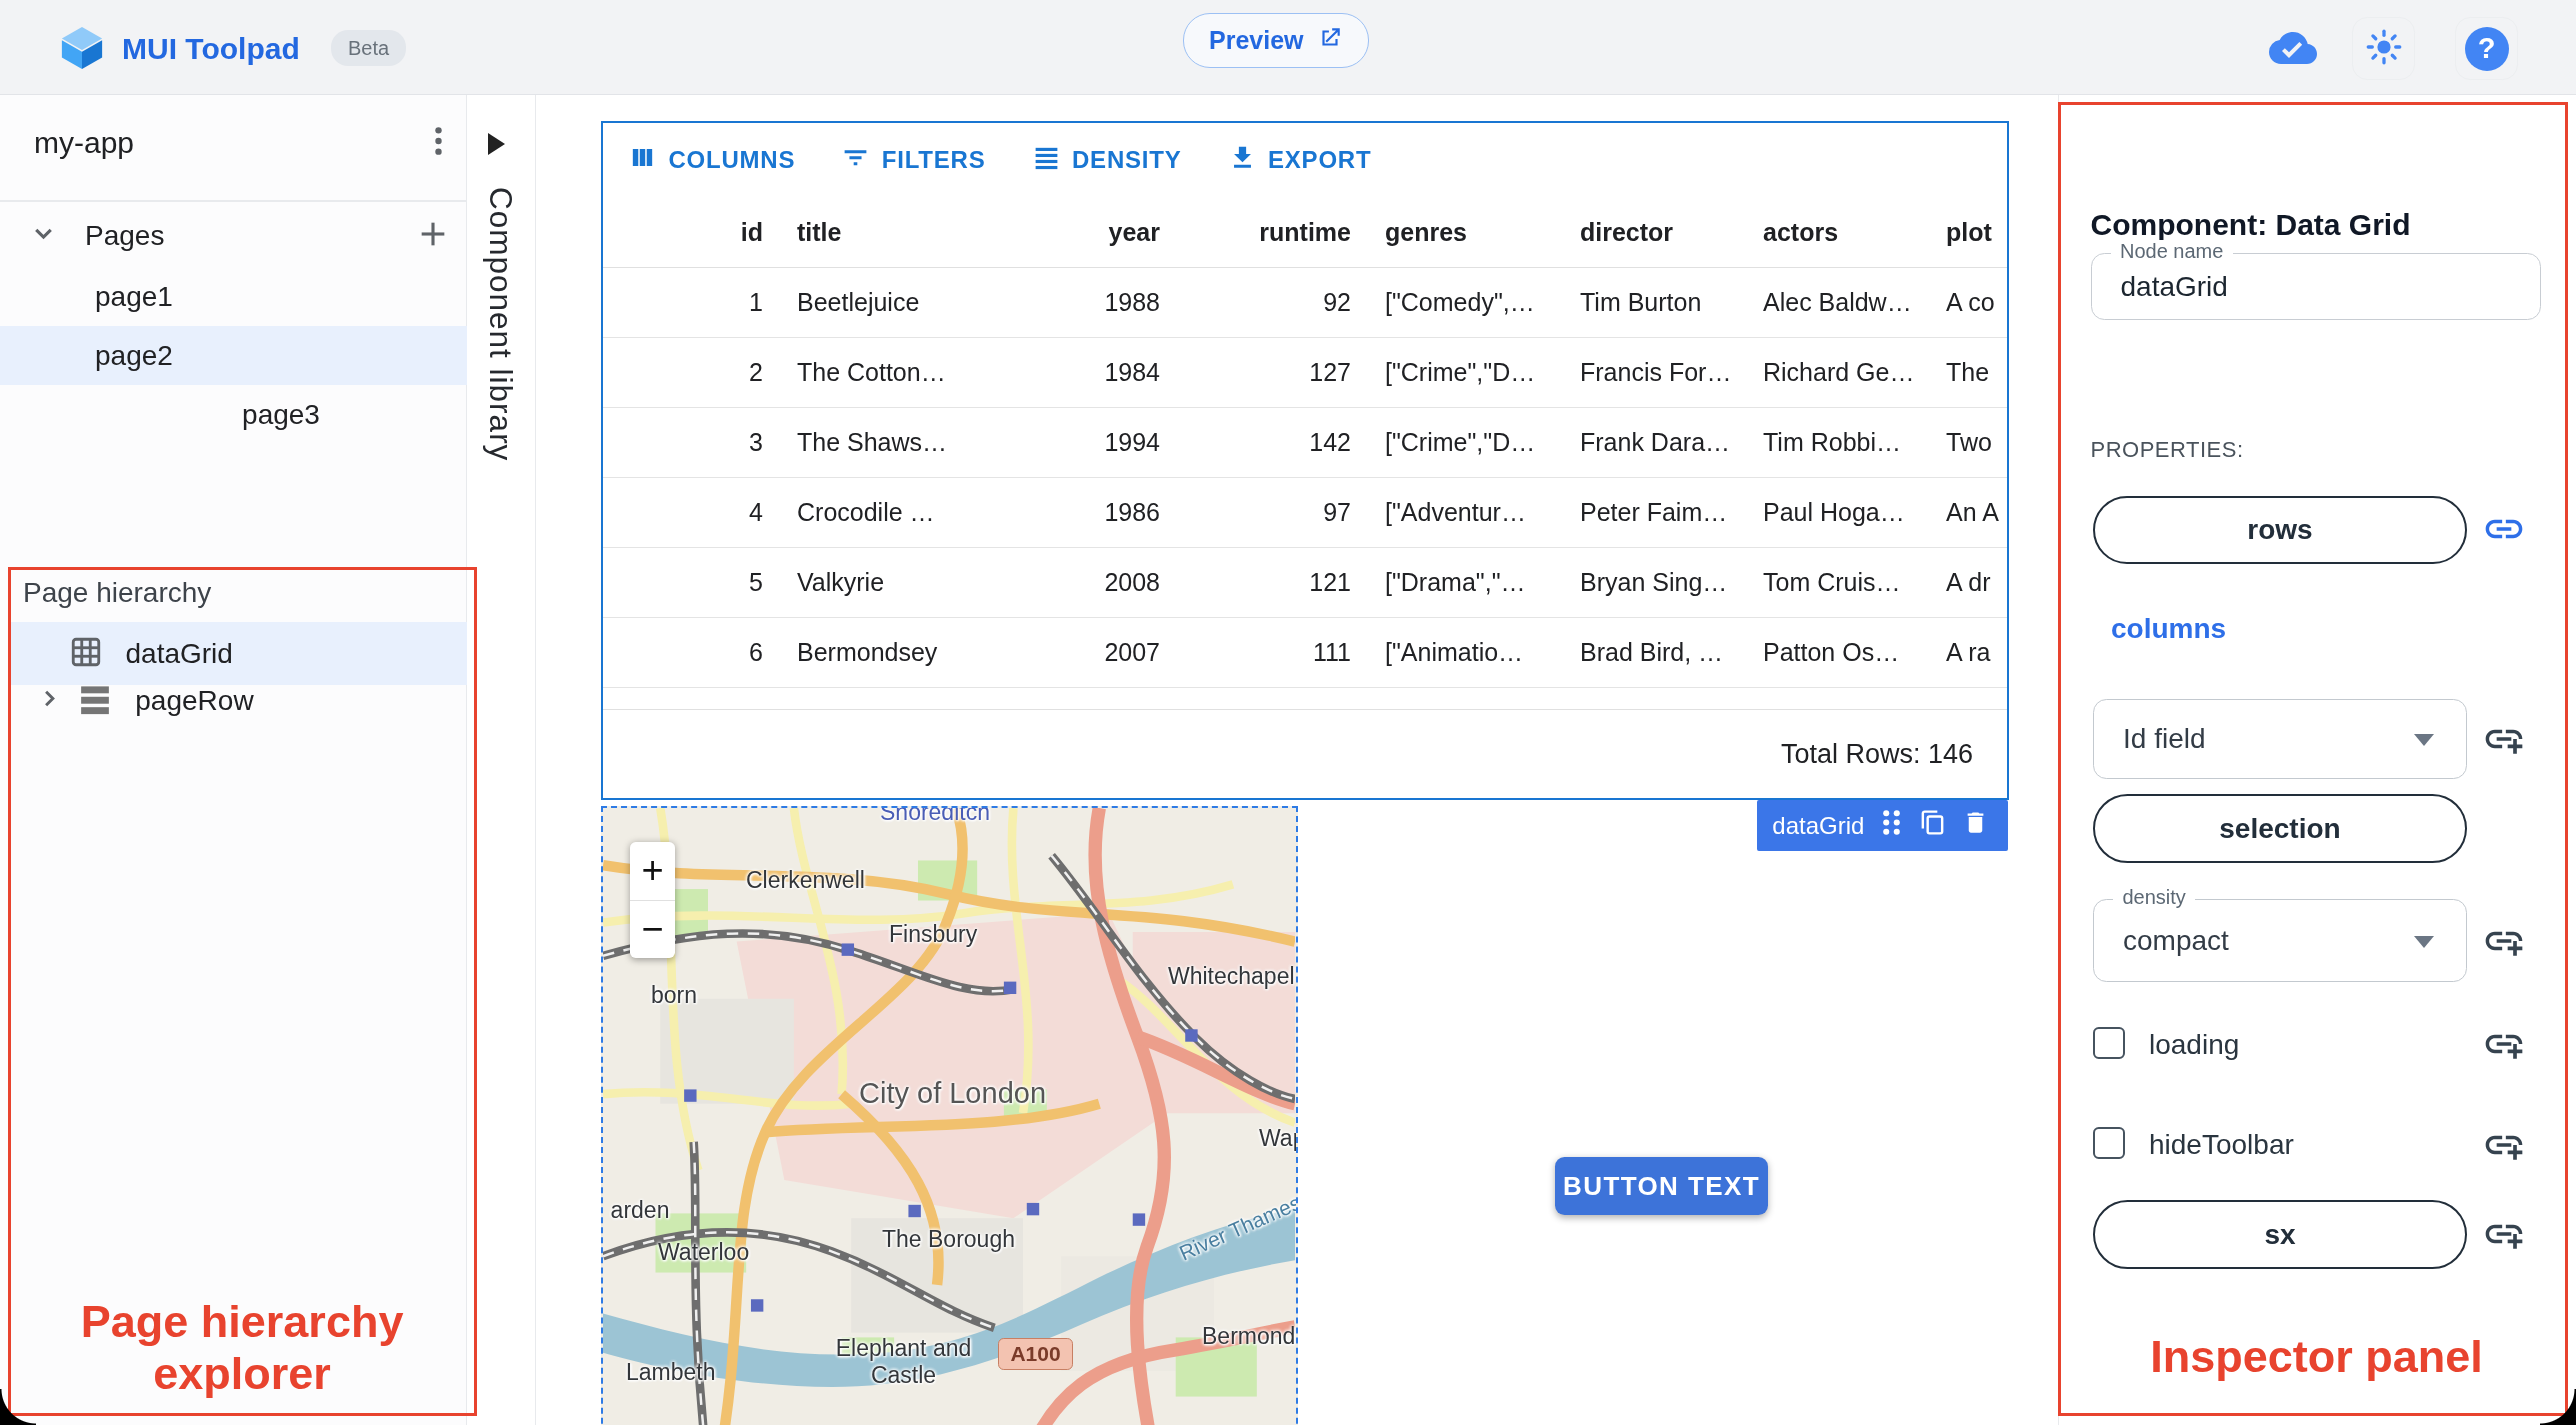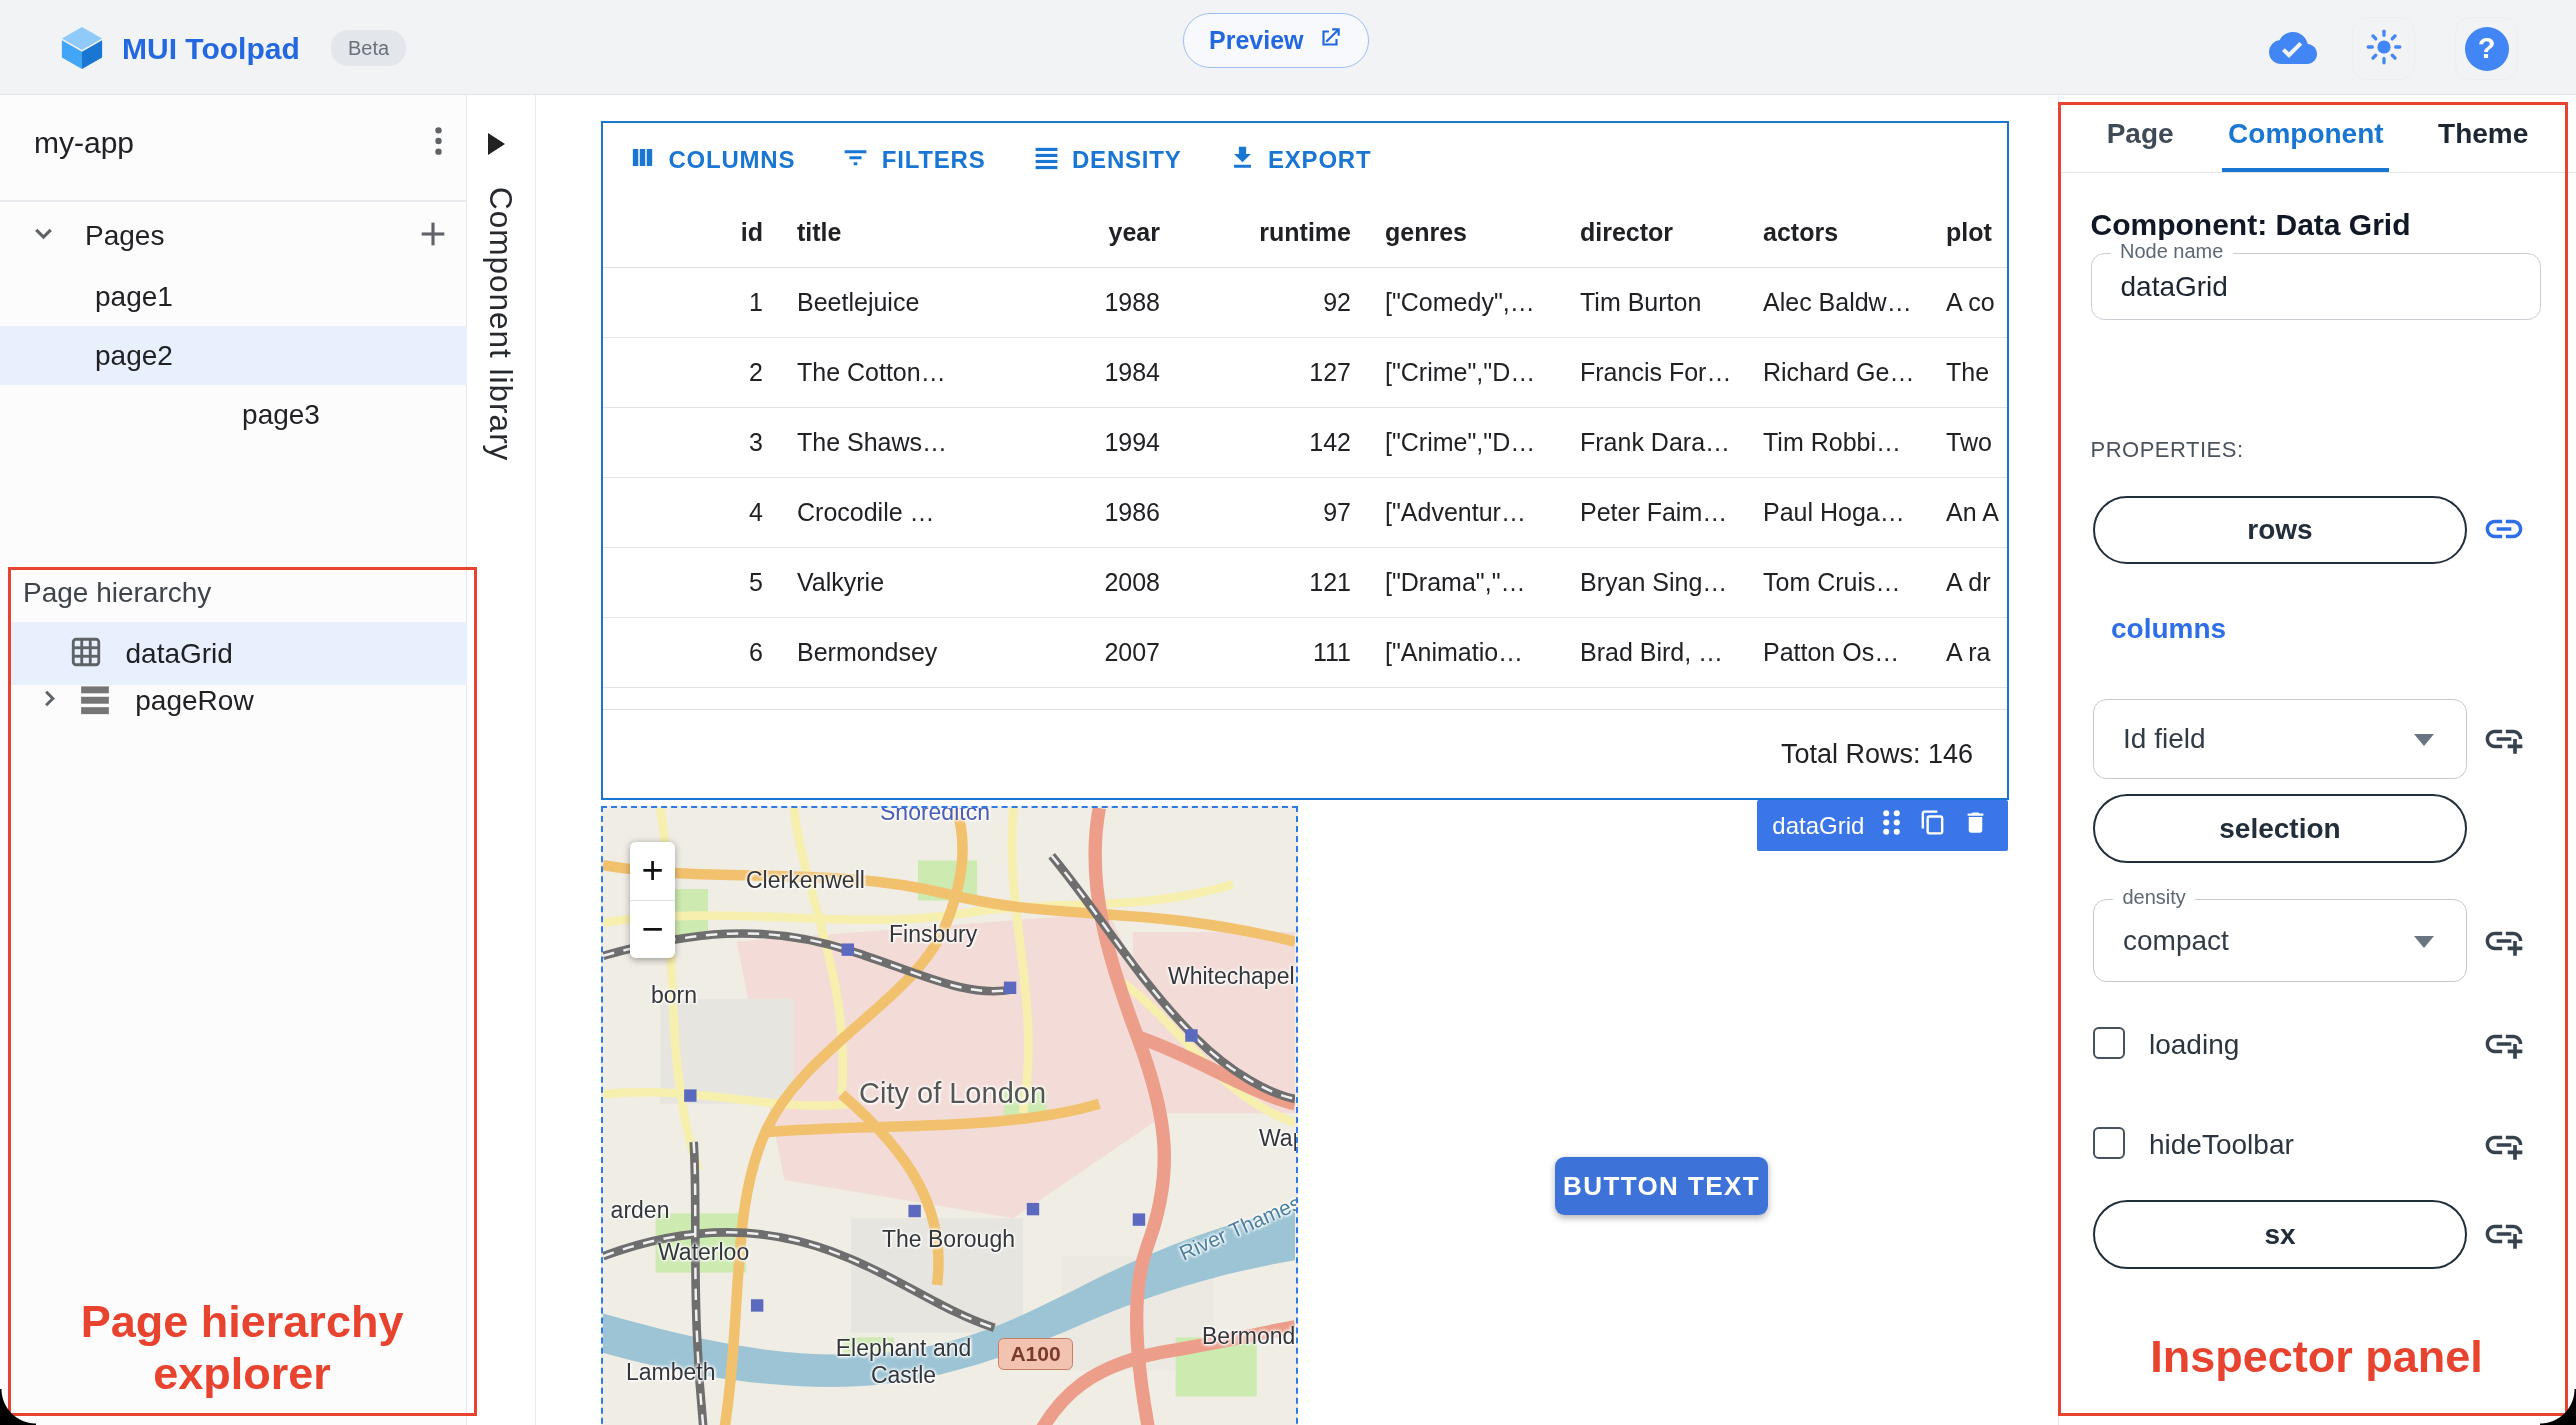--- a/index.html
+++ b/index.html
@@ -422,25 +422,20 @@
       <div class="zoombtn" style="border-bottom:1.9px solid #e0e0e0;">+</div>
       <div class="zoombtn">−</div>
     </div>
   </div>
 
   <div class="abs cv-button">
     <span>BUTTON TEXT</span>
   </div>
 
   <div class="abs inspector">
-    <div class="tabs">
-      <div class="tab">Page</div>
-      <div class="tab active">Component</div>
-      <div class="tab" style="color:#1d2733;">Theme</div>
-    </div>
 
     <div class="abs insp-h" style="left:31.5px;top:113px;">Component: Data Grid</div>
 
     <div class="tfield" style="left:31.5px;top:158px;width:450px;height:67px;">
       <span class="flabel">Node name</span>
       <span class="fvalue">dataGrid</span>
     </div>
 
     <div class="abs proplabel" style="left:31.5px;top:342px;">PROPERTIES:</div>
 

